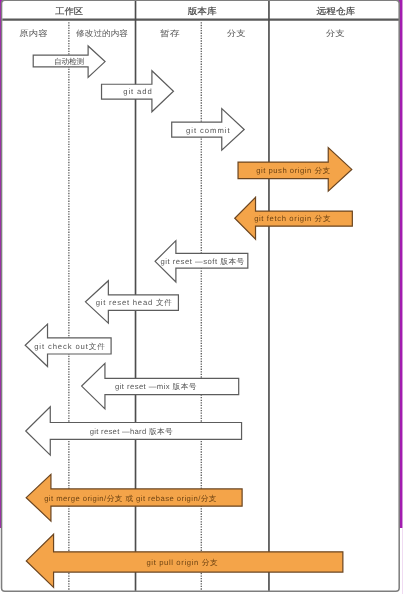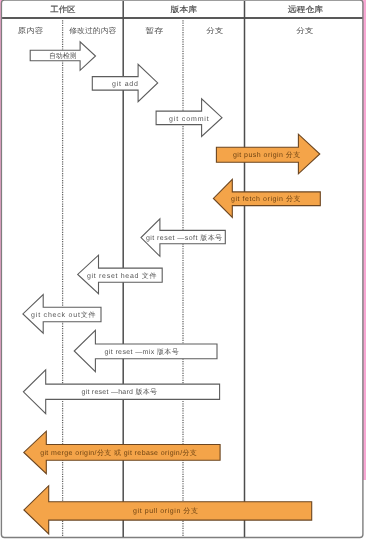--- a/index.html
+++ b/index.html
@@ -1,20 +1,20 @@
 <!DOCTYPE html>
 <html><head>
 <meta charset="utf-8">
 <title>Git</title>
 <style>
   html,body{margin:0;padding:0;background:#ffffff;}
   body{width:366px;height:540px;overflow:hidden;
        font-family:"Liberation Sans","DejaVu Sans",sans-serif;
        -webkit-font-smoothing:antialiased;text-rendering:geometricPrecision;}
-  #stage{position:relative;width:366px;height:480px;background:#f9a8d4;}
+  #stage{position:relative;width:366px;height:480px;background:#a21caf;}
   svg text{paint-order:fill;}
   svg{position:absolute;left:0;top:0;display:block;}
   text{font-family:"Liberation Sans","DejaVu Sans",sans-serif;}
   .hdr-text{font-size:8px;font-weight:normal;fill:#4a4a4a;stroke:#4a4a4a;stroke-width:0.18;text-anchor:middle;}
   .lane-text{font-size:7.4px;fill:#555555;text-anchor:middle;}
   .arr-label{font-size:7px;fill:#555555;text-anchor:middle;}
   .arr-label-o{font-size:7px;fill:#6e4312;text-anchor:middle;}
 </style>
 </head>
 <body>

